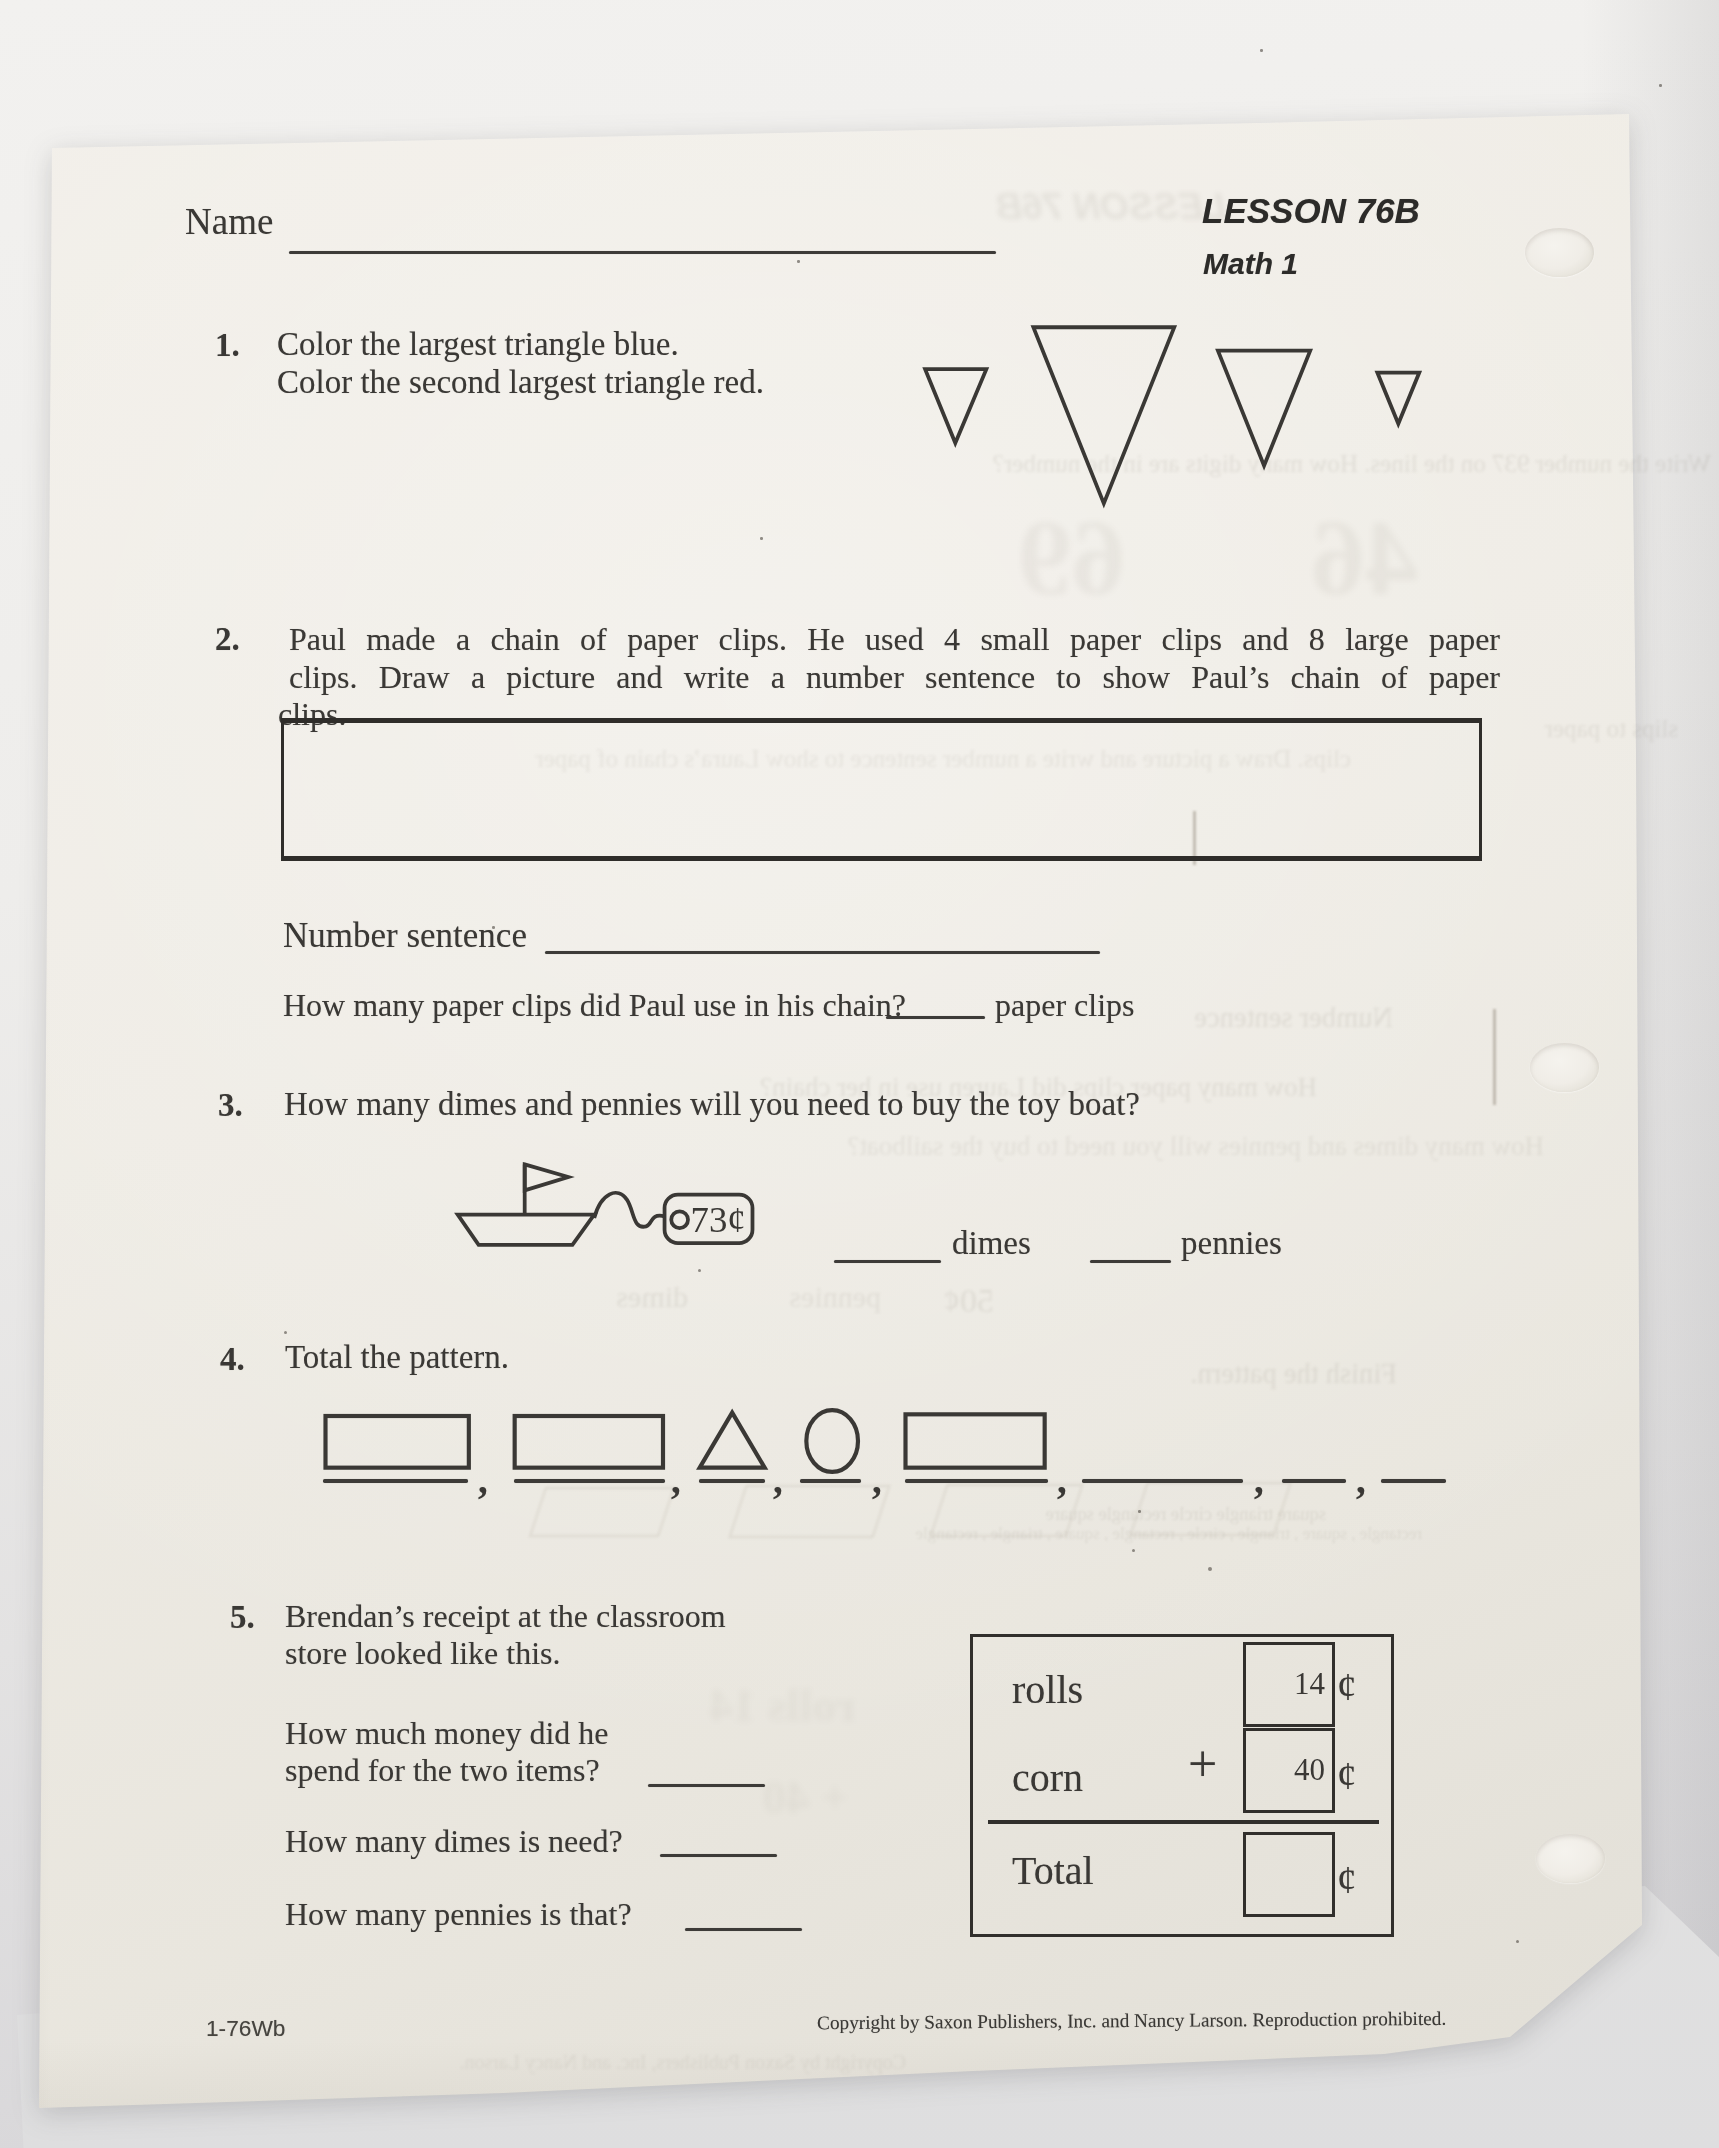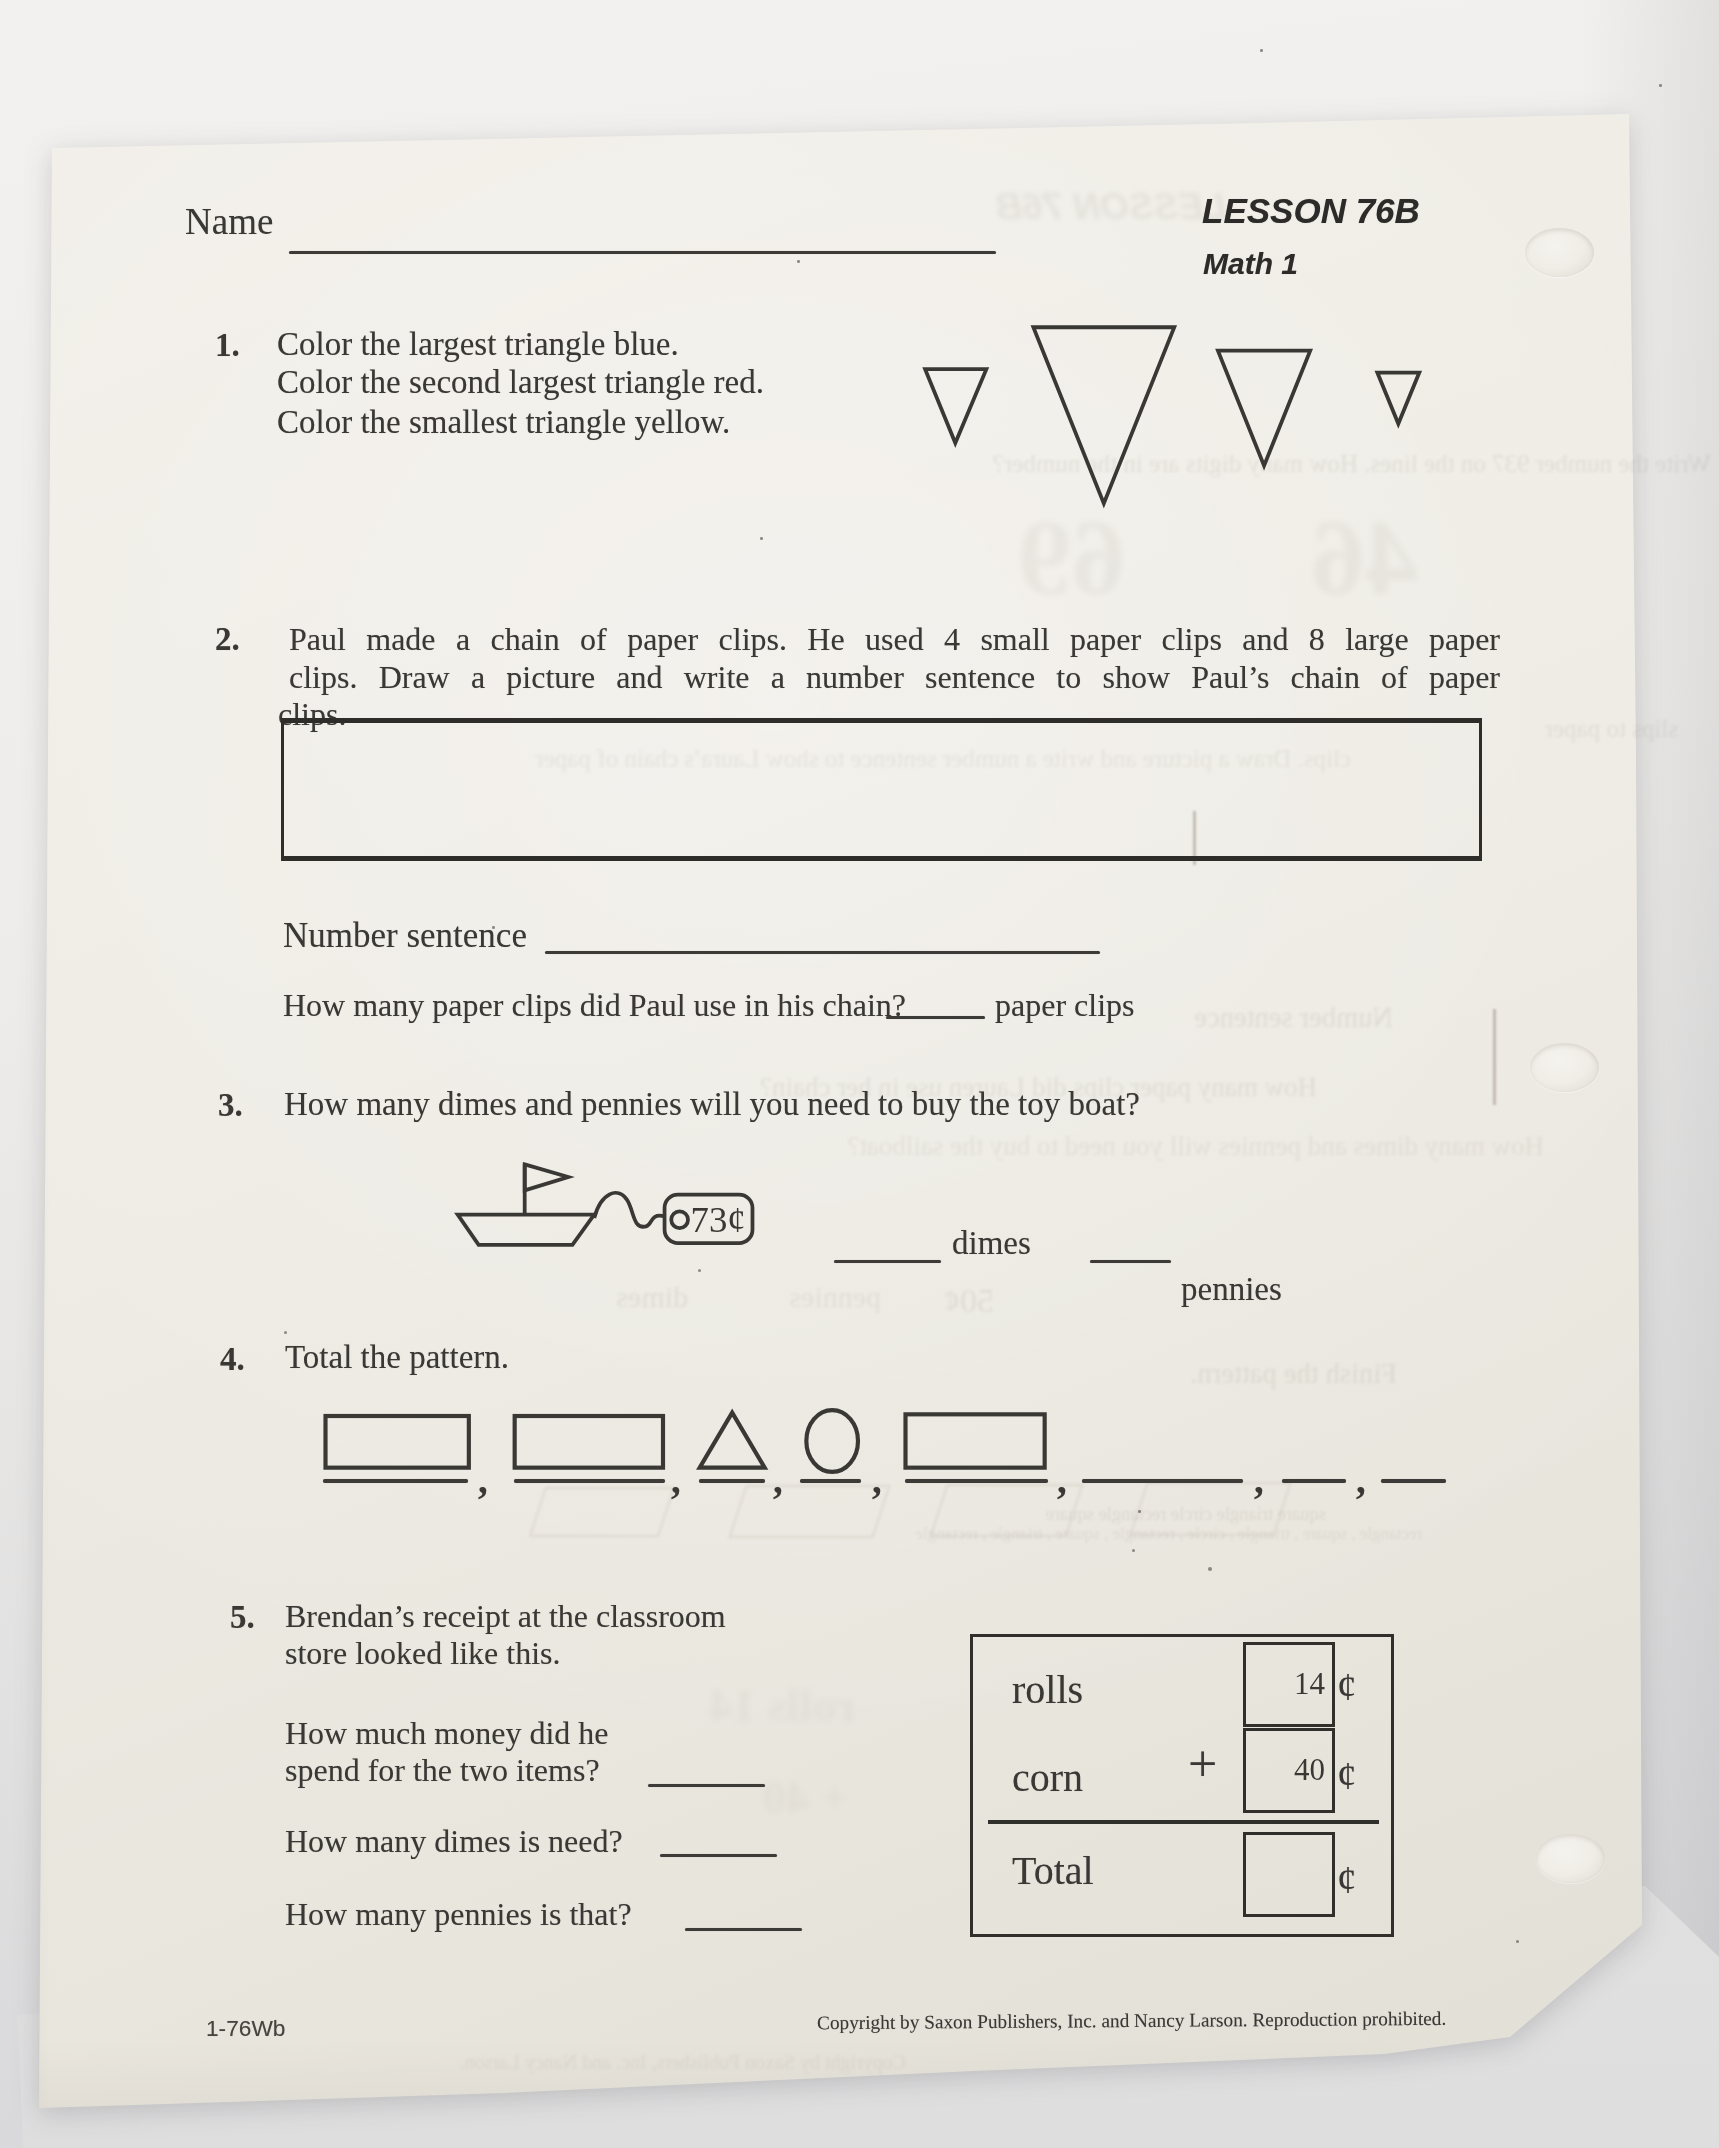--- a/index.html
+++ b/index.html
@@ -112,21 +112,20 @@
     </div>
 
   <div class="txt serif" style="left:185px;top:200px;font-size:37px;">Name</div>
   <div class="line" style="left:289px;top:251px;width:707px;"></div>
   <div class="txt sans b i" style="left:1202px;top:191px;font-size:35px;color:#2c2b29;">LESSON 76B</div>
   <div class="txt sans b i" style="left:1203px;top:247px;font-size:30px;color:#2c2b29;">Math 1</div>
 
   <div class="txt qnum" style="left:215px;top:327px;">1.</div>
   <div class="txt qtext" style="left:277px;top:326px;">Color the largest triangle blue.</div>
   <div class="txt qtext" style="left:277px;top:364px;">Color the second largest triangle red.</div>
-  <div class="txt qtext" style="left:277px;top:404px;">Color the smallest triangle yellow.</div>
 
   <svg style="left:910px;top:317px;" width="516" height="195" viewBox="0 0 615 232">
     <polygon class="stroke" points="18,62 91,62 54,150"></polygon>
     <polygon class="stroke" points="147,12 315,12 231,222"></polygon>
     <polygon class="stroke" points="367,40 477,40 422,177"></polygon>
     <polygon class="stroke" points="557,66 607,66 582,127"></polygon>
   </svg>
 
   <div class="txt qnum" style="left:215px;top:621px;">2.</div>
   <div class="jline" style="left:278px;top:621px;">Paul made a chain of paper clips. He used 4 small paper clips and 8 large paper</div>
@@ -151,21 +150,21 @@
     <polygon class="stroke" points="85,16 137,31 85,47"></polygon>
     <path class="stroke" d="M 168,80 C 176,50 196,42 207,58 C 216,72 214,94 230,90 C 238,88 234,74 252,78"></path>
     <rect class="stroke" x="252" y="52" width="105" height="58" rx="16"></rect>
     <circle class="stroke" cx="270" cy="82" r="10"></circle>
     <text x="316" y="97" text-anchor="middle" font-size="44" fill="#3a3835" font-family="Liberation Serif, serif">73¢</text>
   </svg>
 
   <div class="line" style="left:834px;top:1260px;width:107px;"></div>
   <div class="txt qtext" style="left:952px;top:1225px;">dimes</div>
   <div class="line" style="left:1090px;top:1260px;width:81px;"></div>
-  <div class="txt qtext" style="left:1181px;top:1225px;margin-top:46px;">pennies</div>
+  <div class="txt qtext" style="left:1181px;top:1225px;">pennies</div>
 
   <div class="txt qnum" style="left:220px;top:1341px;">4.</div>
   <div class="txt qtext" style="left:285px;top:1339px;">Total the pattern.</div>
 
   <svg style="left:319px;top:1406px;" width="738" height="70" viewBox="0 0 880 84">
     <rect class="stroke" style="stroke-width:5" x="5" y="12" width="172" height="62"></rect>
     <rect class="stroke" style="stroke-width:5" x="232" y="12" width="178" height="62"></rect>
     <polygon class="stroke" style="stroke-width:5" points="493,8 532,74 454,74"></polygon>
     <ellipse class="stroke" style="stroke-width:5" cx="613" cy="42" rx="31" ry="37"></ellipse>
     <rect class="stroke" style="stroke-width:5" x="701" y="10" width="167" height="64"></rect>

